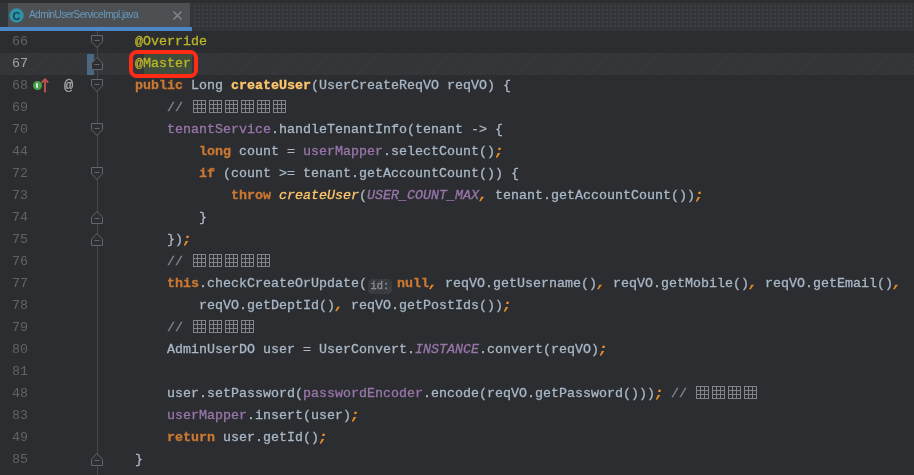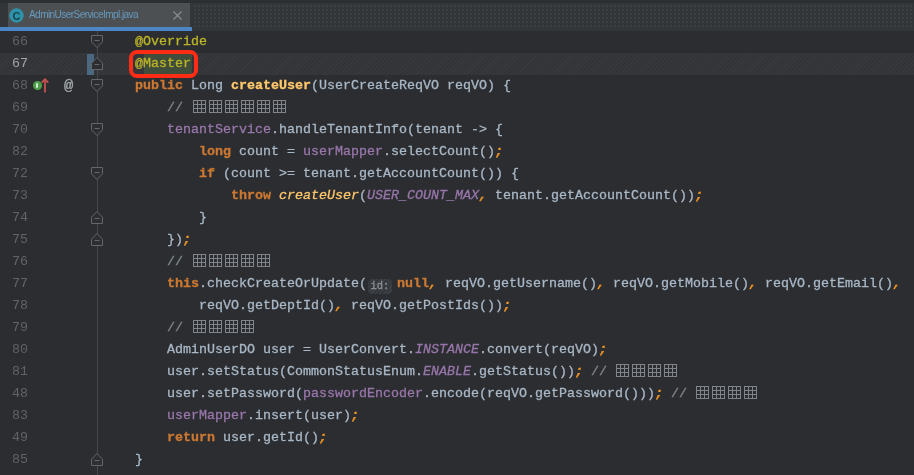--- a/index.html
+++ b/index.html
@@ -84,21 +84,21 @@
         </div>
     <div class="line" style="top:66px">
           <span class="num">69</span>
           <pre class="code">    <span class="cm">// </span><span class="cj"></span><span class="cj"></span><span class="cj"></span><span class="cj"></span><span class="cj"></span><span class="cj"></span></pre>
         </div>
     <div class="line" style="top:88px">
           <span class="num">70</span>
           <pre class="code">    <span class="f">tenantService</span>.handleTenantInfo(tenant -&gt; {</pre>
         </div>
     <div class="line" style="top:110px">
-          <span class="num">82</span>
+          <span class="num">44</span>
           <pre class="code">        <span class="k">long</span> count = <span class="f">userMapper</span>.selectCount()<span class="p">;</span></pre>
         </div>
     <div class="line" style="top:132px">
           <span class="num">72</span>
           <pre class="code">        <span class="k">if</span> (count &gt;= tenant.getAccountCount()) {</pre>
         </div>
     <div class="line" style="top:154px">
           <span class="num">73</span>
           <pre class="code">            <span class="k">throw</span> <span class="si">createUser</span>(<span class="c">USER_COUNT_MAX</span><span class="p">,</span> tenant.getAccountCount())<span class="p">;</span></pre>
         </div>
@@ -125,21 +125,20 @@
     <div class="line" style="top:286px">
           <span class="num">79</span>
           <pre class="code">    <span class="cm">// </span><span class="cj"></span><span class="cj"></span><span class="cj"></span><span class="cj"></span></pre>
         </div>
     <div class="line" style="top:308px">
           <span class="num">80</span>
           <pre class="code">    AdminUserDO user = UserConvert.<span class="c">INSTANCE</span>.convert(reqVO)<span class="p">;</span></pre>
         </div>
     <div class="line" style="top:330px">
           <span class="num">81</span>
-          <pre class="code">    user.setStatus(CommonStatusEnum.<span class="c">ENABLE</span>.getStatus())<span class="p">;</span> <span class="cm">// </span><span class="cj"></span><span class="cj"></span><span class="cj"></span><span class="cj"></span></pre>
         </div>
     <div class="line" style="top:352px">
           <span class="num">48</span>
           <pre class="code">    user.setPassword(<span class="f">passwordEncoder</span>.encode(reqVO.getPassword()))<span class="p">;</span> <span class="cm">// </span><span class="cj"></span><span class="cj"></span><span class="cj"></span><span class="cj"></span></pre>
         </div>
     <div class="line" style="top:374px">
           <span class="num">83</span>
           <pre class="code">    <span class="f">userMapper</span>.insert(user)<span class="p">;</span></pre>
         </div>
     <div class="line" style="top:396px">

